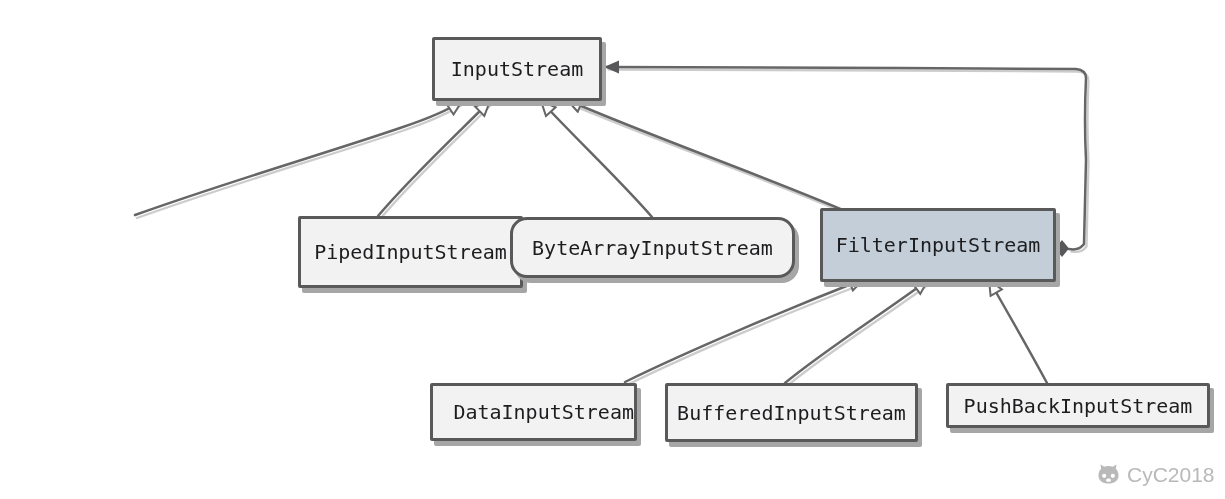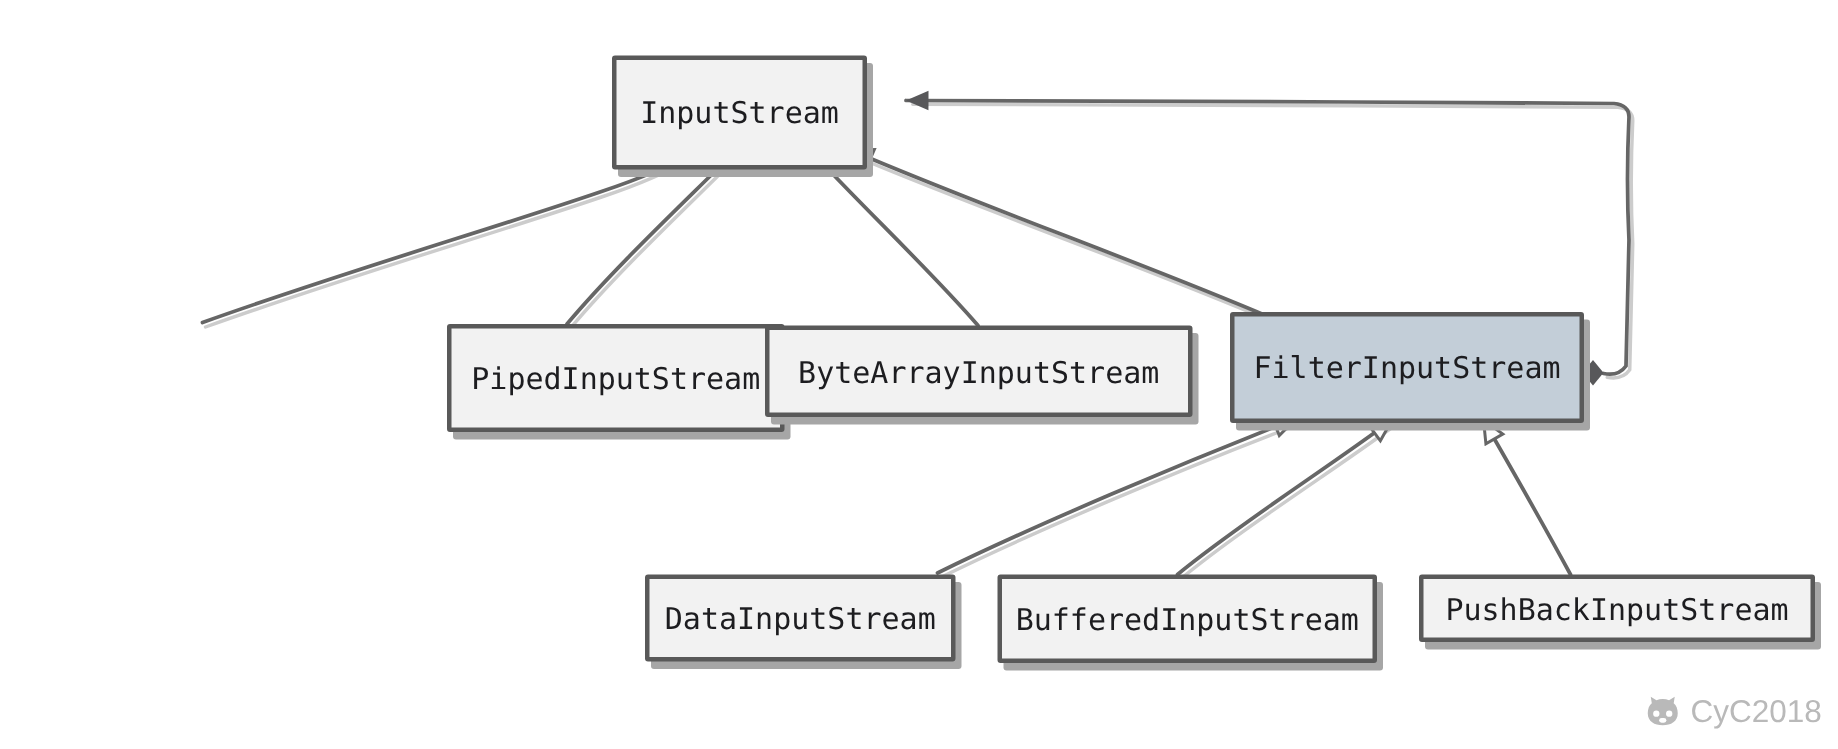--- a/index.html
+++ b/index.html
@@ -20,26 +20,26 @@
     background:#f2f2f2;
     border:3px solid #595959;
     border-radius:2px;
     box-shadow:4px 5px 0 #a6a6a6;
     display:flex; align-items:center; justify-content:center;
     font-size:20px;
     color:#1d1d20;
     letter-spacing:0px;
     white-space:nowrap;
   }
-  .n-inputstream { left:408px; top:37px;  width:170px; height:76px; }
+  .n-inputstream { left:432px; top:37px;  width:170px; height:64px; }
   .n-file        { left:18px;  top:216px; width:206px; height:60px; }
   .n-piped       { left:258px; top:216px; width:225px; height:72px;margin-left:40px; }
-  .n-bytearray   { left:510px; top:217px; width:285px; height:61px; }
+  .n-bytearray   { left:510px; top:217px; width:285px; height:61px;border-radius:17px; }
   .n-filter      { left:820px; top:208px; width:236px; height:74px; background:#c3ced8; }
-  .n-data        { left:430px; top:383px; width:207px; height:58px; }
+  .n-data        { left:430px; top:383px; width:207px; height:58px;justify-content:flex-end; }
   .n-buffered    { left:665px; top:383px; width:253px; height:59px; }
   .n-pushback    { left:946px; top:383px; width:264px; height:45px; }
 
   .edge-dark  { fill:none; stroke:#666666; stroke-width:2.5; stroke-linecap:round; }
   .edge-light { fill:none; stroke:#cccccc; stroke-width:2.3; stroke-linecap:round; }
 
   .watermark {
     position:absolute; left:1096px; top:463px;
     display:flex; gap:6px;
     color:#b9b9b9;

